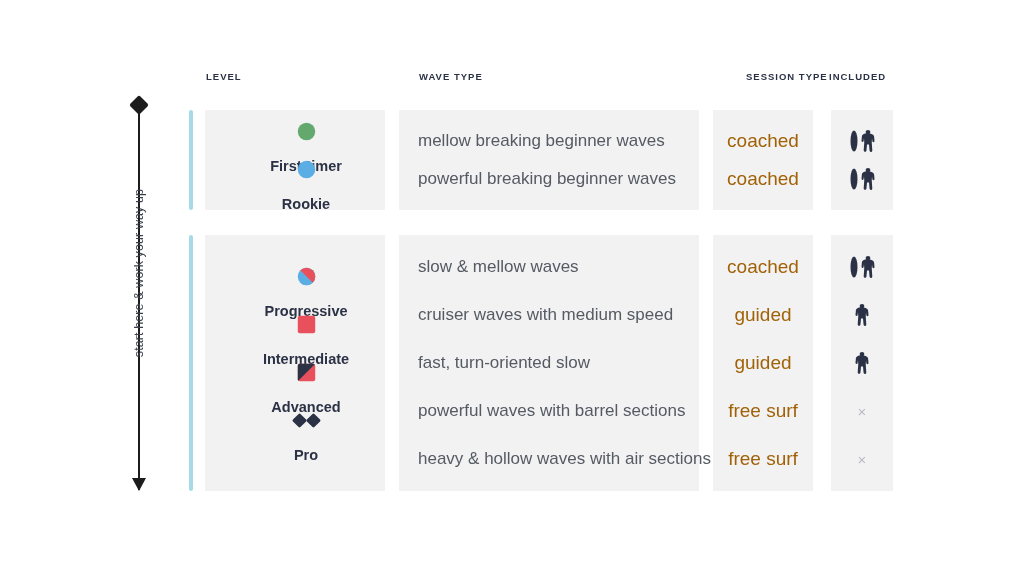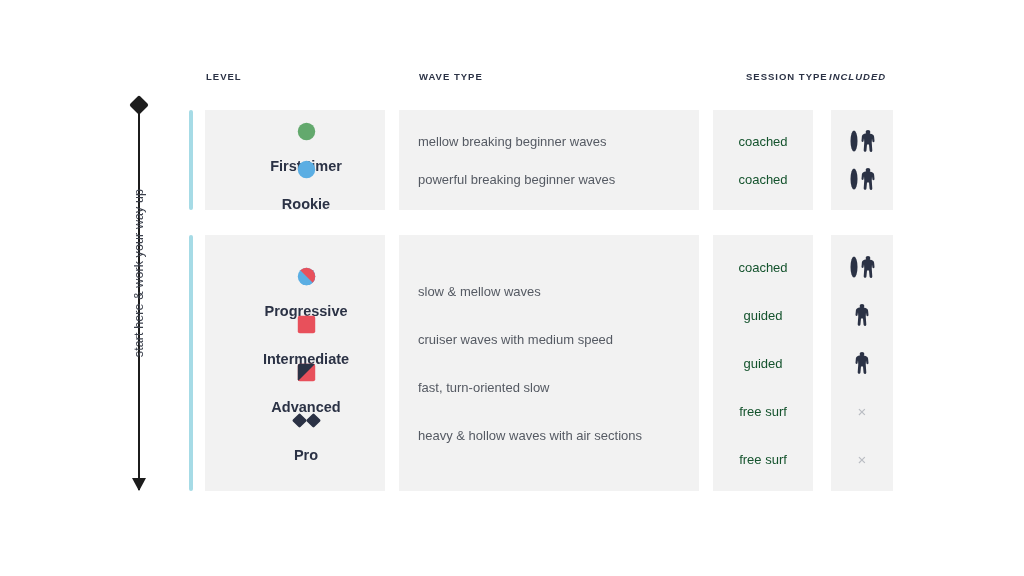--- a/index.html
+++ b/index.html
@@ -89,21 +89,21 @@
     top: 71px;
     font-size: 9.5px;
     font-weight: bold;
     letter-spacing: 1px;
     color: #2b3245;
     white-space: nowrap;
   }
   .ch-level   { left: 206px; }
   .ch-wave    { left: 399px; margin-left: 20px; }
   .ch-session { left: 714px; margin-left: 32px; }
-  .ch-included{ left: 829px; font-style: italic; }
+  .ch-included{ left: 829px; }
 
   
   .section {
     position: absolute;
     left: 166px;
     right: 0;
   }
   .section.shore { top: 110px; height: 100px; }
   .section.peak  { top: 235px; height: 256px; }
 
@@ -150,30 +150,30 @@
   .level-name {
     font-size: 14.5px;
     font-weight: bold;
     color: #2b3245;
     white-space: nowrap;
   }
 
   
   .panel.wave .row { padding-left: 19px; }
   .wave-text {
-    font-size: 13px;
+    font-size: 17px;
     color: #555a63;
     white-space: nowrap;
   }
 
   
   .panel.session .row { justify-content: center; }
   .session-text {
-    font-size: 13px;
-    color: #14532d;
+    font-size: 19px;
+    color: #a16207;
     white-space: nowrap;
   }
 
   
   .panel.included .row { justify-content: center; }
 
   
   .marker { flex: 0 0 auto; display: block; }
 
   .x-mark {
@@ -335,20 +335,23 @@
           <div class="row">
             <span class="wave-text">slow &amp; mellow waves</span>
           </div>
           <div class="row">
             <span class="wave-text">cruiser waves with medium speed</span>
           </div>
           <div class="row">
             <span class="wave-text">fast, turn-oriented slow</span>
           </div>
           <div class="row">
+            <span class="wave-text">powerful waves with barrel sections</span>
+          </div>
+          <div class="row">
             <span class="wave-text">heavy &amp; hollow waves with air sections</span>
           </div>
         </div>
     </div>
     <div class="panel session">
       <div class="rows" id="peak-session">
           <div class="row">
             <span class="session-text">coached</span>
           </div>
           <div class="row">

